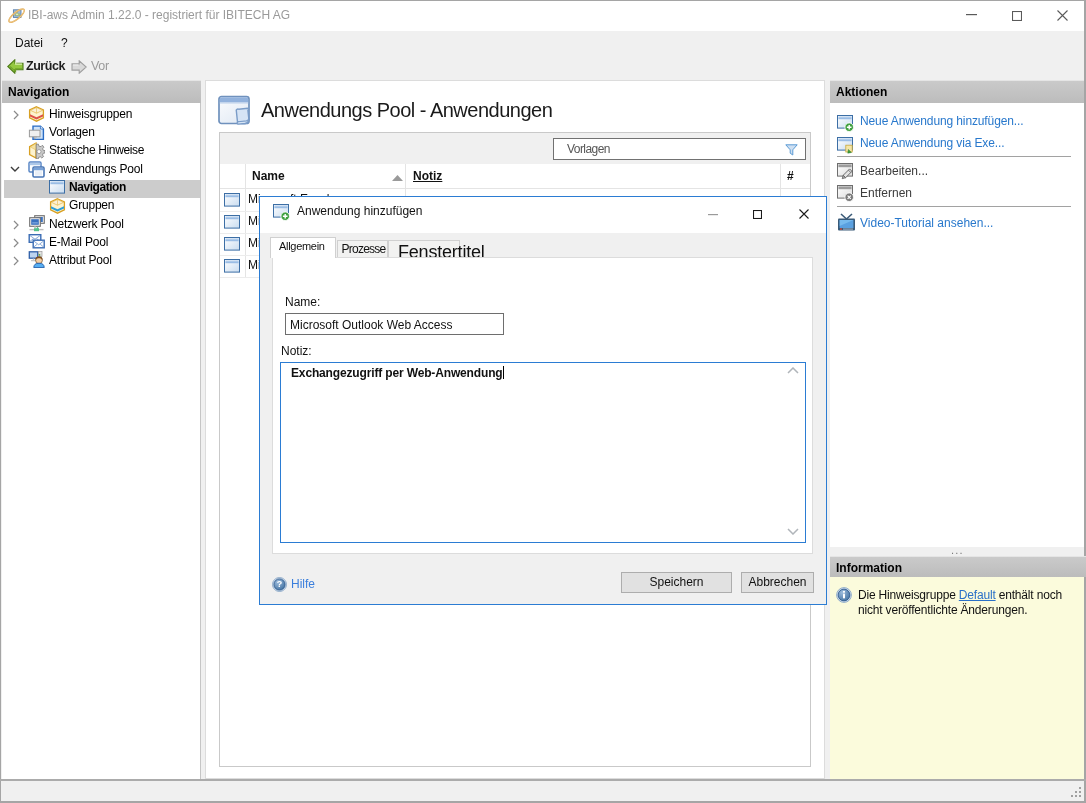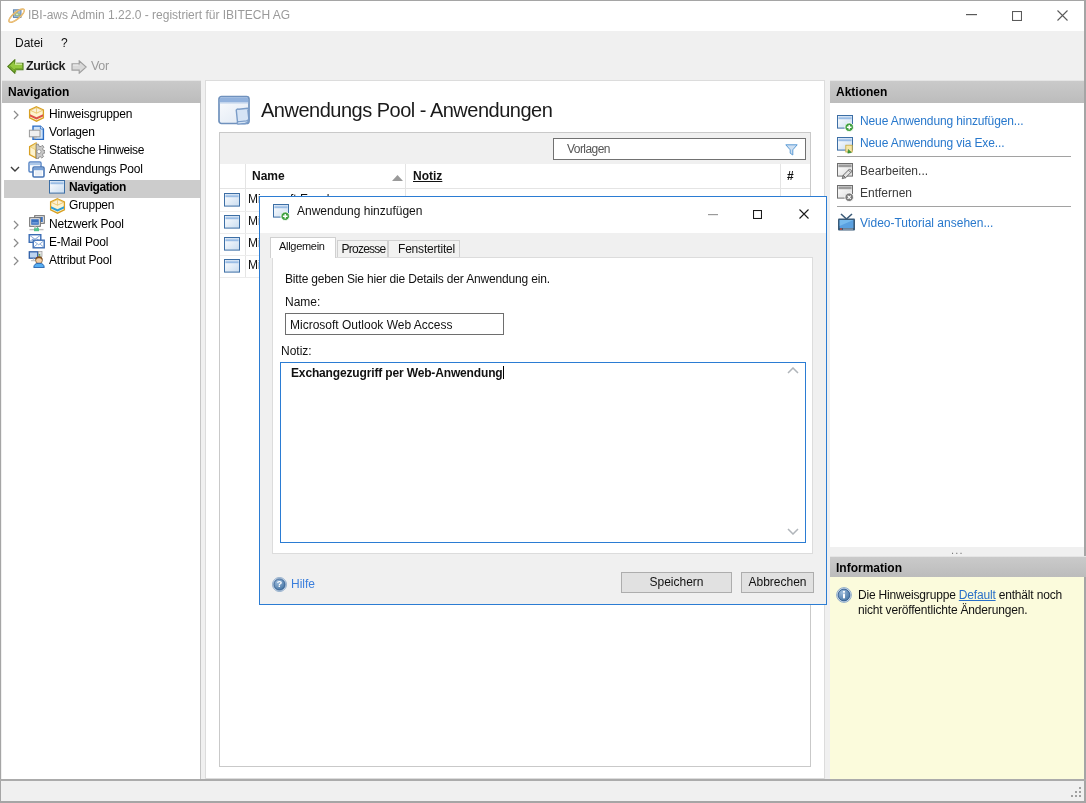--- a/index.html
+++ b/index.html
@@ -331,26 +331,25 @@
   <svg class="abs" style="left:493px;top:13px;" width="9" height="9" viewBox="0 0 9 9">
       <rect x="0.5" y="0.5" width="8" height="8" fill="none" stroke="#1a1a1a" stroke-width="1.1"></rect>
     </svg>
   <svg class="abs" style="left:539px;top:12px;" width="10" height="10" viewBox="0 0 10 10">
       <path d="M0.5 0.5 L9.5 9.5 M9.5 0.5 L0.5 9.5" stroke="#1a1a1a" stroke-width="1.1"></path>
     </svg>
 
   <div class="abs" style="left:77px;top:43px;width:51px;height:18px;background:#f2f2f1;border:1px solid #d0d0d0;"></div>
   <div class="abs" style="left:81.5px;top:45px;font-size:12px;color:#111;letter-spacing:-0.75px;">Prozesse</div>
   <div class="abs" style="left:128px;top:43px;width:72px;height:18px;background:#f2f2f1;border:1px solid #d0d0d0;"></div>
-  <div class="abs" style="left:138px;top:45px;font-size:12px;color:#111;letter-spacing:-0.2px;">Fenstertitel</div>
+  <div class="abs" style="left:138px;top:45px;font-size:18px;color:#111;letter-spacing:-0.2px;">Fenstertitel</div>
   <div class="abs" style="left:10px;top:40px;width:66px;height:21px;background:#fff;border:1px solid #d0d0d0;border-bottom:none;z-index:3;"></div>
   <div class="abs" style="left:19px;top:43px;font-size:11px;color:#111;z-index:4;letter-spacing:-0.3px;">Allgemein</div>
 
   <div class="abs" style="left:12px;top:60px;width:541px;height:297px;background:#fff;border:1px solid #dcdcdc;z-index:2;"></div>
-  <div class="abs" style="left:25px;top:75px;font-size:12px;color:#111;z-index:5;letter-spacing:-0.17px;">Bitte geben Sie hier die Details der Anwendung ein.</div>
   <div class="abs" style="left:25px;top:98px;font-size:12px;color:#111;z-index:5;">Name:</div>
   <div class="abs" style="left:25px;top:116px;width:219px;height:22px;background:#fff;border:1px solid #6e6e6e;z-index:5;"></div>
   <div class="abs" style="left:30px;top:121px;font-size:12px;color:#111;z-index:6;">Microsoft Outlook Web Access</div>
   <div class="abs" style="left:21px;top:147px;font-size:12px;color:#111;z-index:5;">Notiz:</div>
   <div class="abs" style="left:20px;top:165px;width:526px;height:181px;background:#fff;border:1px solid #2b7cd3;z-index:5;"></div>
   <div class="abs" style="left:31px;top:169px;font-size:12px;color:#111;z-index:6;letter-spacing:-0.15px;font-weight:bold;">Exchangezugriff per Web-Anwendung<span style="display:inline-block;width:1px;height:13px;background:#000;vertical-align:-2px;"></span></div>
   <svg class="abs" style="left:527px;top:170px;z-index:6;" width="12" height="7" viewBox="0 0 12 7">
       <path d="M1 6 L6 1 L11 6" fill="none" stroke="#b0b5ba" stroke-width="1.5"></path>
     </svg>
   <svg class="abs" style="left:527px;top:331px;z-index:6;" width="12" height="7" viewBox="0 0 12 7">

